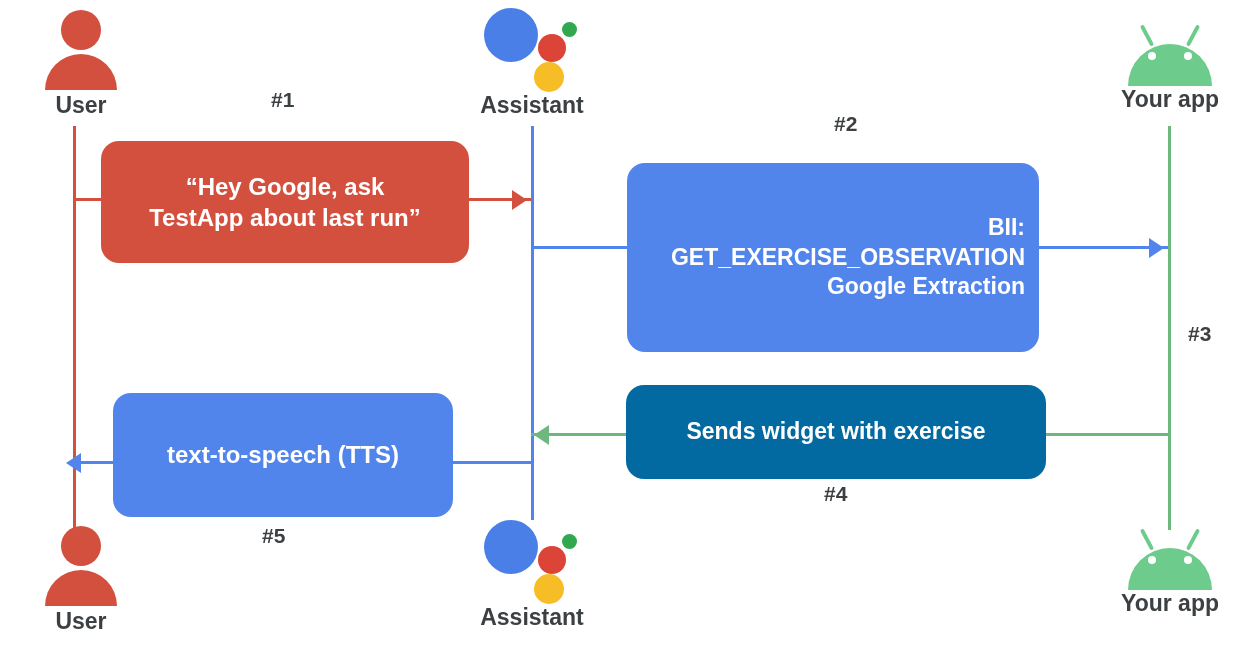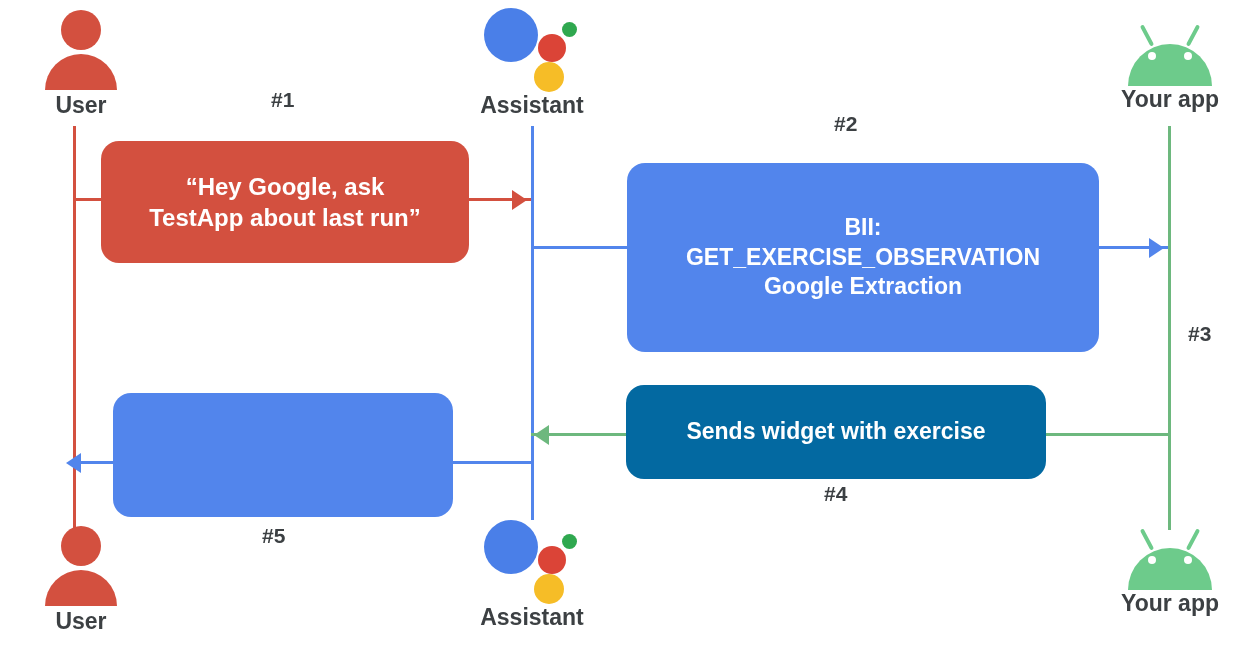--- a/index.html
+++ b/index.html
@@ -234,21 +234,21 @@
   <div class="msg-box red" style="left:101px; top:141px; width:368px; height:122px; font-size:24px;">
     <span class="msg-text">
       <span class="line">“Hey Google, ask</span>
       <span class="line">TestApp about last run”</span>
     </span>
   </div>
 
   <div class="step-label" style="left:834px; top:112px;">#2</div>
   <div class="conn blue" style="left:531px; width:637px; top:246px;"></div>
   <div class="arrow right blue" style="left:1149px; top:238px;"></div>
-  <div class="msg-box blue" style="left:627px; top:163px; width:472px; height:189px; font-size:23px;">
+  <div class="msg-box blue" style="left:627px; top:163px; width:412px; height:189px; font-size:23px;text-align:right;">
     <span class="msg-text">
       <span class="line">BII:</span>
       <span class="line">GET_EXERCISE_OBSERVATION</span>
       <span class="line">Google Extraction</span>
     </span>
   </div>
 
   <div class="step-label" style="left:1188px; top:322px;">#3</div>
 
   <div class="conn green" style="left:531px; width:637px; top:433px;"></div>
@@ -257,20 +257,21 @@
     <span class="msg-text">
       <span class="line">Sends widget with exercise</span>
     </span>
   </div>
   <div class="step-label" style="left:824px; top:482px;">#4</div>
 
   <div class="conn blue" style="left:73px; width:458px; top:461px;"></div>
   <div class="arrow left blue" style="left:66px; top:453px;"></div>
   <div class="msg-box blue" style="left:113px; top:393px; width:340px; height:124px; font-size:24px;">
     <span class="msg-text">
+      <span class="line">text-to-speech (TTS)</span>
     </span>
   </div>
   <div class="step-label" style="left:262px; top:524px;">#5</div>
 
   <div class="actor" style="left:-4px; top:524px;">
     <div class="user-icon">
       <div class="head"></div>
       <div class="body"></div>
     </div>
     <div class="actor-label">User</div>

